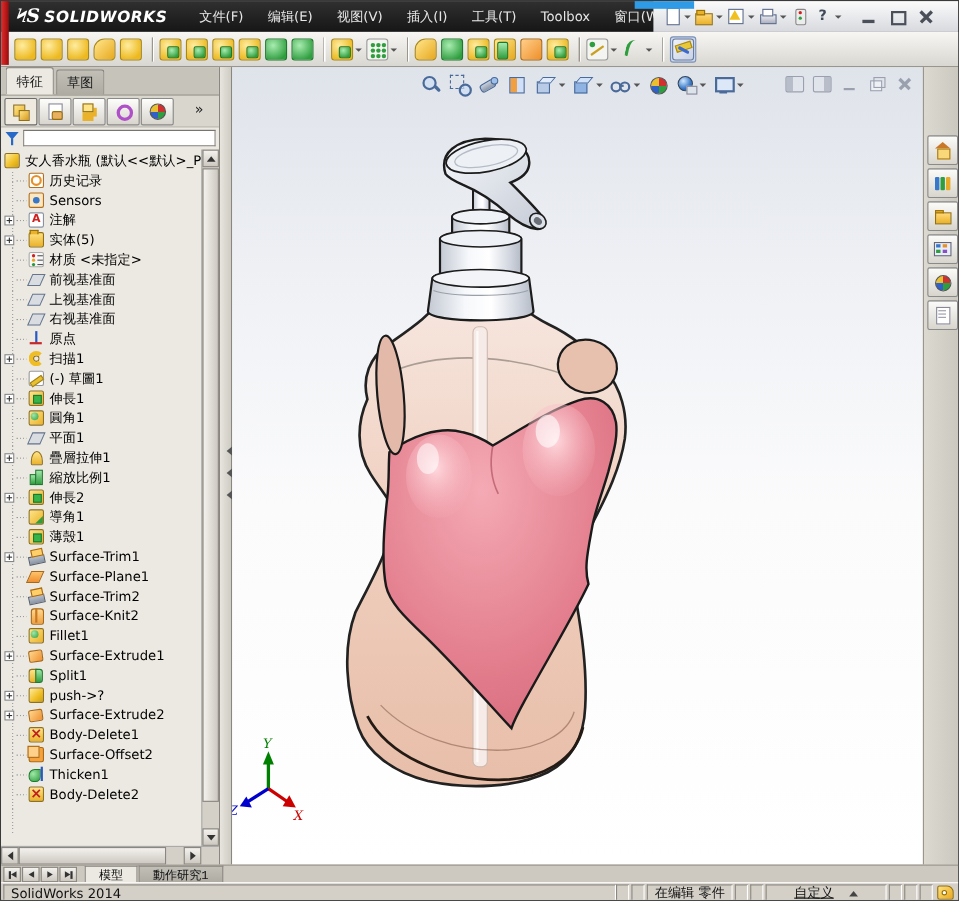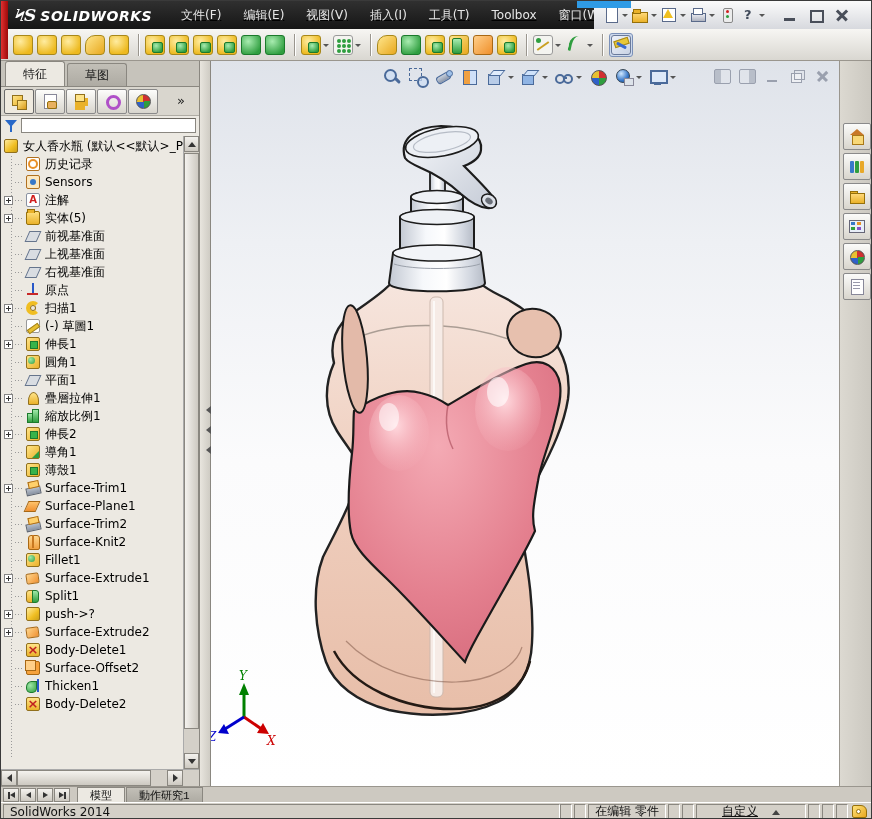--- a/index.html
+++ b/index.html
@@ -7,21 +7,21 @@
   .win{position:relative;width:872px;height:819px;background:#d4d0c8;overflow:hidden;
        font-family:"DejaVu Sans",sans-serif;border:1px solid #3a3a3a;}
   
   .titlebar{position:absolute;left:0;top:0;width:872px;height:28px;
     background:linear-gradient(#303030,#161616);display:flex;align-items:center;}
   .redstripe{position:absolute;left:0;top:0;width:7px;height:58px;
     background:linear-gradient(90deg,#e03030,#9c0a0a);z-index:5;}
   .logo{display:flex;align-items:baseline;margin-left:14px;color:#fff;white-space:nowrap;}
   .logo-mark{font:italic 700 17px "DejaVu Serif",serif;margin-right:5px;letter-spacing:-1px;}
   .logo-text{font:italic 700 14px "DejaVu Sans",sans-serif;letter-spacing:.5px;text-align:right;}
-  .menus{display:flex;margin-left:18px;height:100%;align-items:center;text-decoration:underline;}
+  .menus{display:flex;margin-left:18px;height:100%;align-items:center;}
   .menu-item{color:#e6e6e6;font-size:12px;padding:0 11px;height:100%;display:flex;align-items:center;cursor:default;}
   .qsearch{position:relative;width:20px;height:20px;margin-left:2px;}
   .qsearch::before{content:"";position:absolute;left:3px;top:3px;width:8px;height:8px;border:2px solid #d8d8d8;border-radius:50%;}
   .qsearch::after{content:"";position:absolute;left:12px;top:12px;width:6px;height:2px;background:#d8d8d8;transform:rotate(45deg);}
   .silver{position:absolute;right:0;top:0;width:277px;height:28px;
     background:linear-gradient(#fbfbfb,#d7d9de);display:flex;align-items:center;padding-left:8px;}
   .aero{position:absolute;left:576px;top:0;width:54px;height:7px;background:#2f9be6;z-index:6;}
   .qbar{display:flex;align-items:center;}
   .qbtn{display:flex;align-items:center;margin-right:3px;}
   .qi{position:relative;width:18px;height:18px;}
@@ -67,21 +67,21 @@
   .fref::before{content:"";position:absolute;left:2px;top:9px;width:14px;height:2px;background:#caa020;transform:rotate(-35deg);}
   .fref::after{content:"";position:absolute;left:2px;top:2px;width:5px;height:5px;border-radius:50%;background:#2f9e3f;}
   .fcurve{background:transparent;}
   .fcurve::after{content:"";position:absolute;left:4px;top:1px;width:10px;height:16px;border-left:3px solid #2f9e3f;border-radius:60% 0 60% 0;transform:rotate(12deg);}
   .finst{background:linear-gradient(135deg,#eef2fa,#c8d2e4);border:1px solid #6a7a9a;}
   .finst::before{content:"";position:absolute;left:2px;top:3px;width:13px;height:5px;background:#e8c838;border:1px solid #a8881a;transform:rotate(-18deg);}
   .finst::after{content:"";position:absolute;left:4px;top:8px;width:11px;height:3px;background:#3a6ad0;transform:rotate(28deg);border-radius:2px;}
   
   .panel{position:absolute;left:0;top:60px;width:199px;height:725px;background:#ece9e2;border-right:1px solid #8a8780;}
   .ptabs{position:absolute;left:0;top:0;width:100%;height:26px;background:#c6c3bb;display:flex;align-items:flex-end;padding-left:4px;border-bottom:1px solid #8a8780;}
-  .ptab{width:60px;height:23px;margin-right:2px;display:flex;align-items:center;justify-content:center;
+  .ptab{width:44px;height:23px;margin-right:2px;display:flex;align-items:center;justify-content:center;
     font-size:12px;color:#1a1a1a;border:1px solid #8a8780;border-bottom:none;border-radius:3px 3px 0 0;
     background:linear-gradient(#c2bfb7,#aeaba3);}
   .ptab.active{background:#ece9e2;height:25px;font-weight:400;}
   .mrow{position:absolute;left:0;top:26px;width:100%;height:29px;background:#d9d6ce;display:flex;align-items:center;padding-left:3px;border-bottom:1px solid #b0ada5;}
   .mb{width:30px;height:25px;margin-right:1px;border:1px solid #8a8a8a;display:flex;align-items:center;justify-content:center;
      background:linear-gradient(#fdfdfb,#d8d5cd);border-radius:2px;}
   .mb.active{background:#efeadf;border-color:#6a6a6a;}
   .mi{position:relative;width:16px;height:16px;}
   .mi-tree::before{content:"";position:absolute;left:1px;top:2px;width:9px;height:9px;background:linear-gradient(135deg,#ffe488,#eab22a);border:1px solid #91701c;}
   .mi-tree::after{content:"";position:absolute;left:6px;top:7px;width:8px;height:8px;background:linear-gradient(135deg,#ffe488,#d89a1a);border:1px solid #91701c;}
@@ -518,20 +518,26 @@
           <span class="tl">注解</span>
         </div>
 
         <div class="trow">
           <span class="exp"></span>
           <span class="dots"></span>
           <span class="ti ti-bodies"></span>
           <span class="tl">实体(5)</span>
         </div>
 
+        <div class="trow">
+          <span class="exp" style="visibility: hidden;"></span>
+          <span class="dots"></span>
+          <span class="ti ti-material"></span>
+          <span class="tl">材质 &lt;未指定&gt;</span>
+        </div>
 
         <div class="trow">
           <span class="exp" style="visibility: hidden;"></span>
           <span class="dots"></span>
           <span class="ti ti-plane"></span>
           <span class="tl">前视基准面</span>
         </div>
 
         <div class="trow">
           <span class="exp" style="visibility: hidden;"></span>

